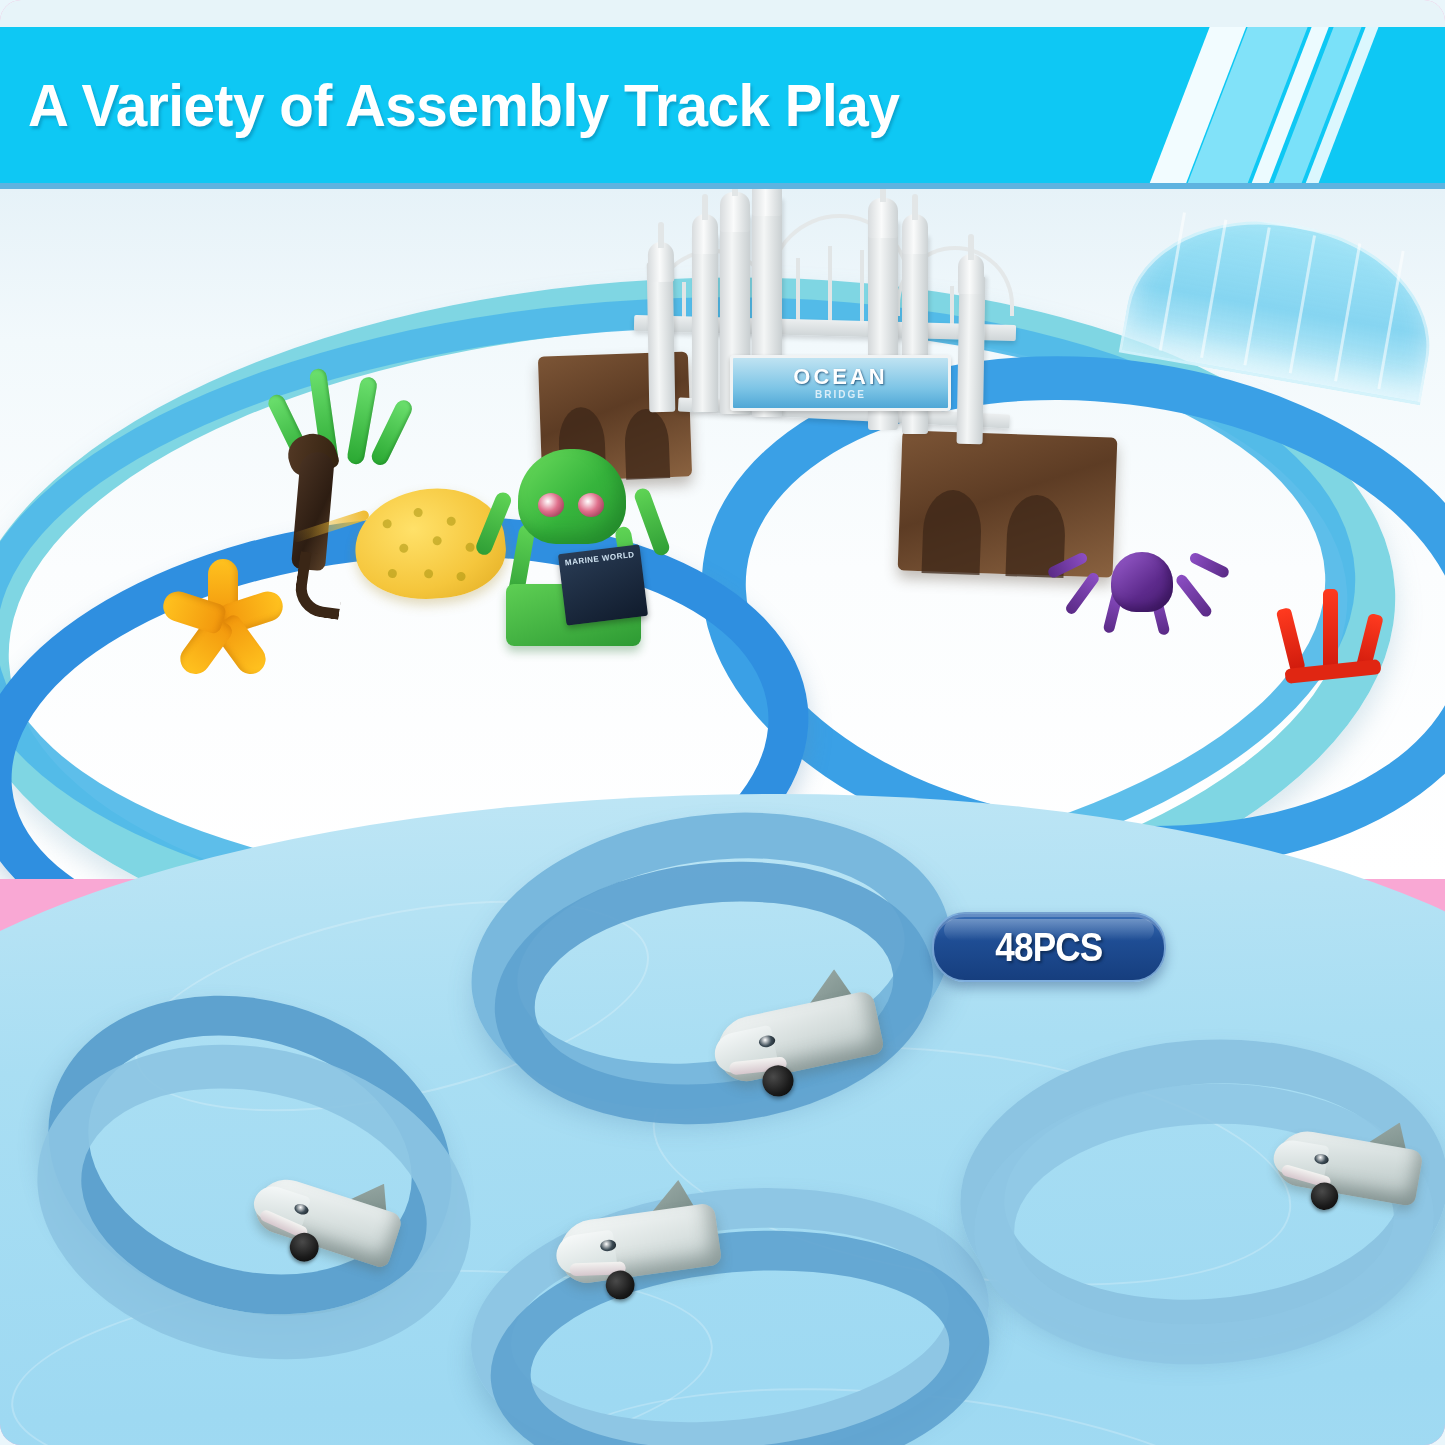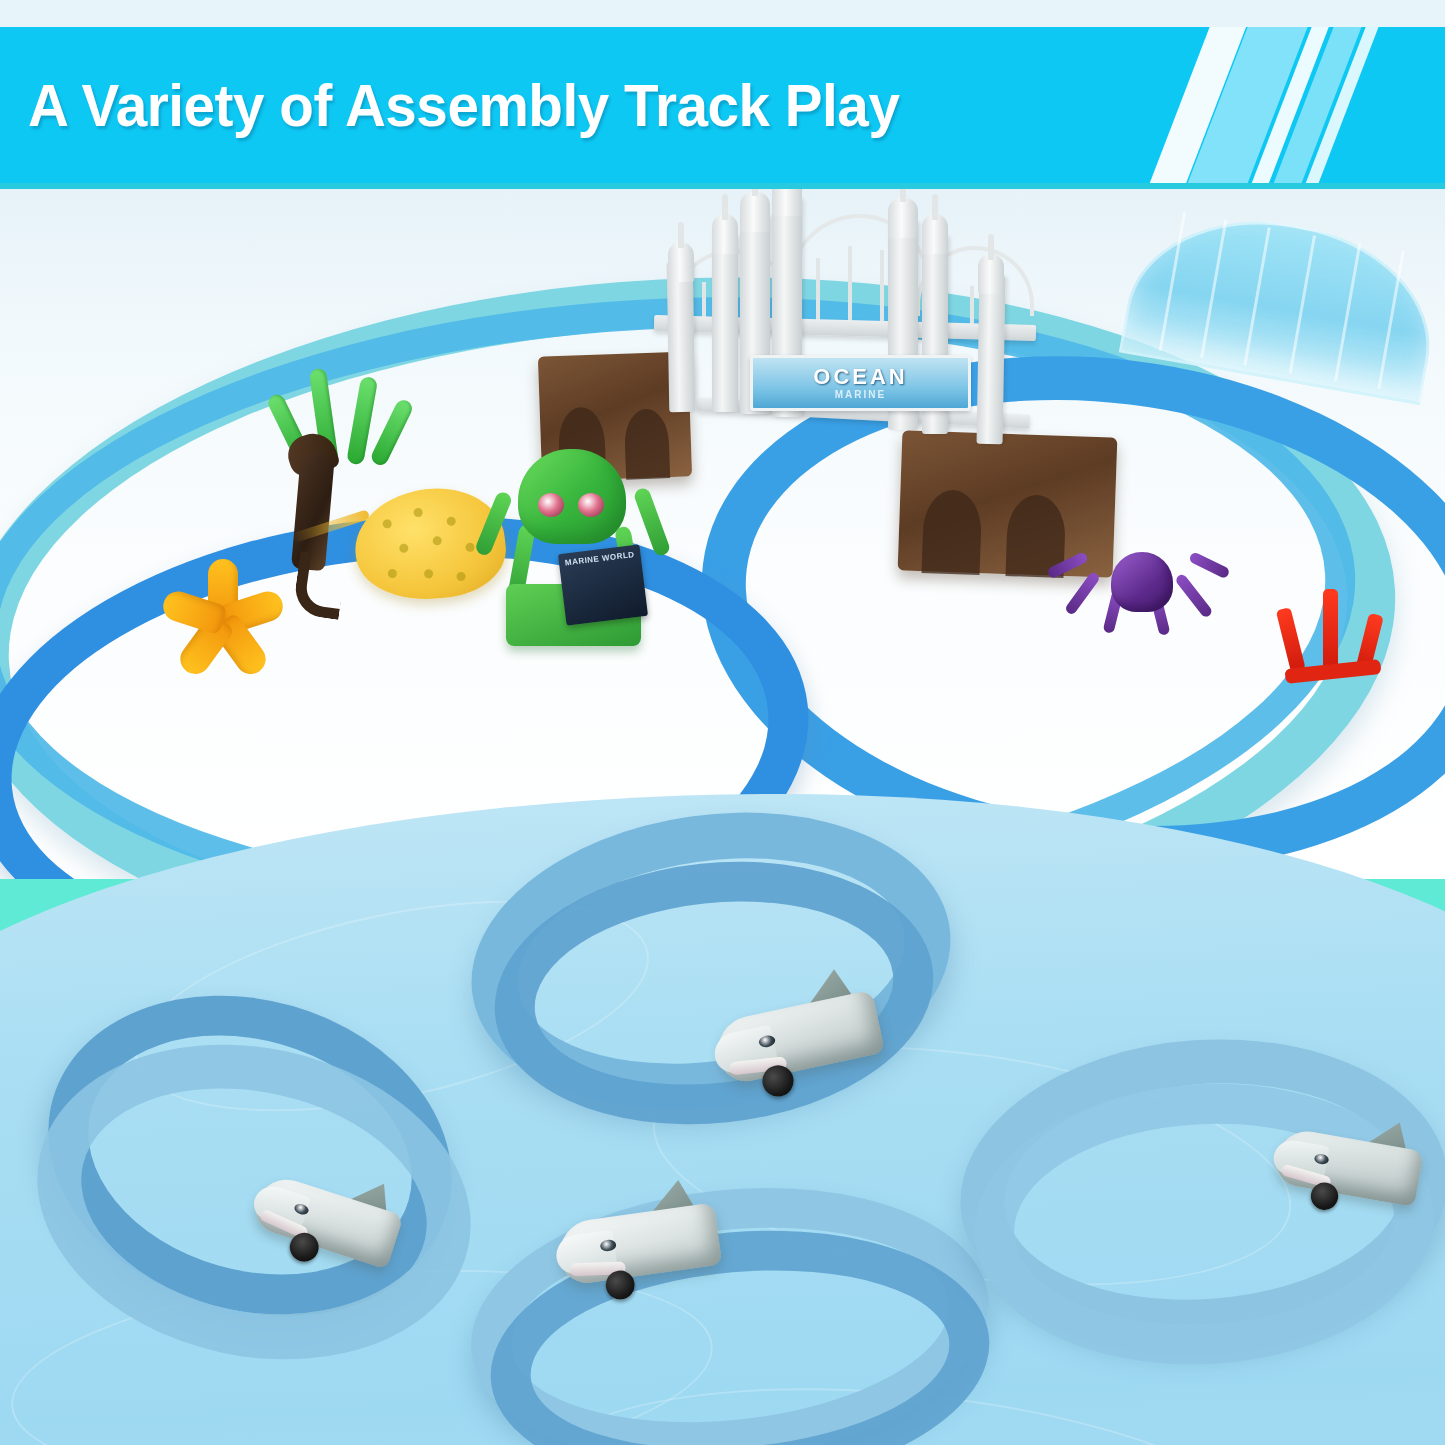--- a/index.html
+++ b/index.html
@@ -4,21 +4,22 @@
 <style>
   html,body{margin:0;padding:0;}
   body{
     width:1445px;height:1445px;
     font-family:"Liberation Sans", sans-serif;
     background:#eaf6fb;
     overflow:hidden;
   }
   .stage{
     position:relative;width:1445px;height:1445px;overflow:hidden;
-    background:#5eead4;
+    background:#f9a8d4;
+    border-radius:21px;
   }
 
   
   .top-strip{position:absolute;left:0;top:0;width:1445px;height:27px;background:#e7f4f9;}
 
   
   .banner{
     position:absolute;left:0;top:27px;width:1445px;height:156px;
     background:#0ec8f4;overflow:hidden;
   }
@@ -78,21 +79,21 @@
     position:absolute;left:1130px;top:35px;width:300px;height:150px;
     border-top-left-radius:150px 110px;border-top-right-radius:150px 110px;
     background:linear-gradient(180deg,rgba(150,225,245,.88) 0%,rgba(110,205,238,.82) 55%,rgba(175,232,248,.6) 100%);
     border:3px solid rgba(255,255,255,.55);
     transform:rotate(10deg);
     box-shadow:inset 0 -16px 26px rgba(255,255,255,.45);
   }
   .tunnel-rib{position:absolute;top:4px;width:3px;height:140px;background:rgba(255,255,255,.55);}
 
   
-  .bridge{position:absolute;left:640px;top:-35px;width:400px;height:350px;}
+  .bridge{position:absolute;left:620px;top:-35px;width:400px;height:350px;}
   .pylon{position:absolute;width:26px;background:linear-gradient(90deg,#d4d8da,#f4f6f6 40%,#c9cfd1);border-radius:3px;box-shadow:2px 0 4px rgba(0,0,0,.12);}
   .pylon-cap{position:absolute;width:26px;height:40px;background:linear-gradient(90deg,#d8dcde,#fafbfb 45%,#ccd2d4);border-radius:13px 13px 3px 3px;}
   .pylon-spike{position:absolute;width:6px;height:26px;background:#e2e6e7;border-radius:3px 3px 0 0;}
   .deck{position:absolute;background:linear-gradient(180deg,#eceff0,#cfd5d7);border-radius:2px;box-shadow:0 3px 5px rgba(0,0,0,.14);}
   .cable{position:absolute;border:4px solid #e4e8e9;border-bottom:none;border-radius:120px 120px 0 0;background:transparent;}
   .hanger{position:absolute;width:4px;background:#e1e5e6;}
   .sign{
     position:absolute;left:110px;top:201px;width:215px;height:50px;border-radius:4px;
     background:linear-gradient(180deg,#bfe3f2,#7ec5e6 60%,#4fa7d6);
     border:3px solid #f0f3f4;
@@ -299,21 +300,21 @@
       <div class="pylon" style="left:282px;top:82px;height:198px"></div>
       <div class="pylon-cap" style="left:282px;top:60px"></div>
       <div class="pylon-spike" style="left:292px;top:40px"></div>
 
       <div class="pylon" style="left:338px;top:122px;height:168px;transform:rotate(1deg)"></div>
       <div class="pylon-cap" style="left:338px;top:100px"></div>
       <div class="pylon-spike" style="left:348px;top:80px"></div>
 
       <div class="sign">
         <div class="sign-main">OCEAN</div>
-        <div class="sign-sub">MARINE</div>
+        <div class="sign-sub">BRIDGE</div>
       </div>
     </div>
 
     <div class="starfish">
       <div class="star-arm" style="transform:rotate(0deg)"></div>
       <div class="star-arm" style="transform:rotate(72deg)"></div>
       <div class="star-arm" style="transform:rotate(144deg)"></div>
       <div class="star-arm" style="transform:rotate(216deg)"></div>
       <div class="star-arm" style="transform:rotate(288deg)"></div>
     </div>
@@ -397,20 +398,23 @@
       <div class="loop-ring ring-b" style="left:24px;top:48px;width:360px;height:180px;transform:rotate(-6deg);opacity:.92"></div>
       <div class="shark-top" style="left:230px;top:160px;width:170px;height:120px;transform:rotate(-12deg) scale(.82)">
         <div class="shark-fin"></div>
         <div class="shark-body" style="background:linear-gradient(170deg,#f3f6f6,#d6dedd 50%,#b9c5c4)"></div>
         <div class="shark-snout" style="background:linear-gradient(170deg,#f5f8f8,#cdd7d6)"></div>
         <div class="shark-mouth"></div>
         <div class="shark-eye"></div>
         <div class="wheel" style="left:46px;top:94px;width:38px;height:38px"></div>
       </div>
     </div>
+    <div class="badge" style="left:932px;top:152px;width:230px">
+      <span>48PCS</span>
+    </div>
 
     <div class="loop" style="left:35px;top:230px;width:430px;height:320px">
       <div class="loop-ring ring-b" style="left:10px;top:10px;width:330px;height:230px;transform:rotate(16deg);box-shadow:0 16px 26px rgba(60,110,150,.3)"></div>
       <div class="loop-ring ring-c" style="left:0;top:58px;width:350px;height:220px;transform:rotate(12deg);opacity:.9"></div>
       <div class="shark-top" style="left:200px;top:162px;width:160px;height:115px;transform:rotate(18deg) scale(.72)">
         <div class="shark-fin"></div>
         <div class="shark-body" style="background:linear-gradient(170deg,#f5f8f8,#d9e1e0 50%,#bcc8c7)"></div>
         <div class="shark-snout" style="background:linear-gradient(170deg,#f6f9f9,#d0dad9)"></div>
         <div class="shark-mouth"></div>
         <div class="shark-eye"></div>

